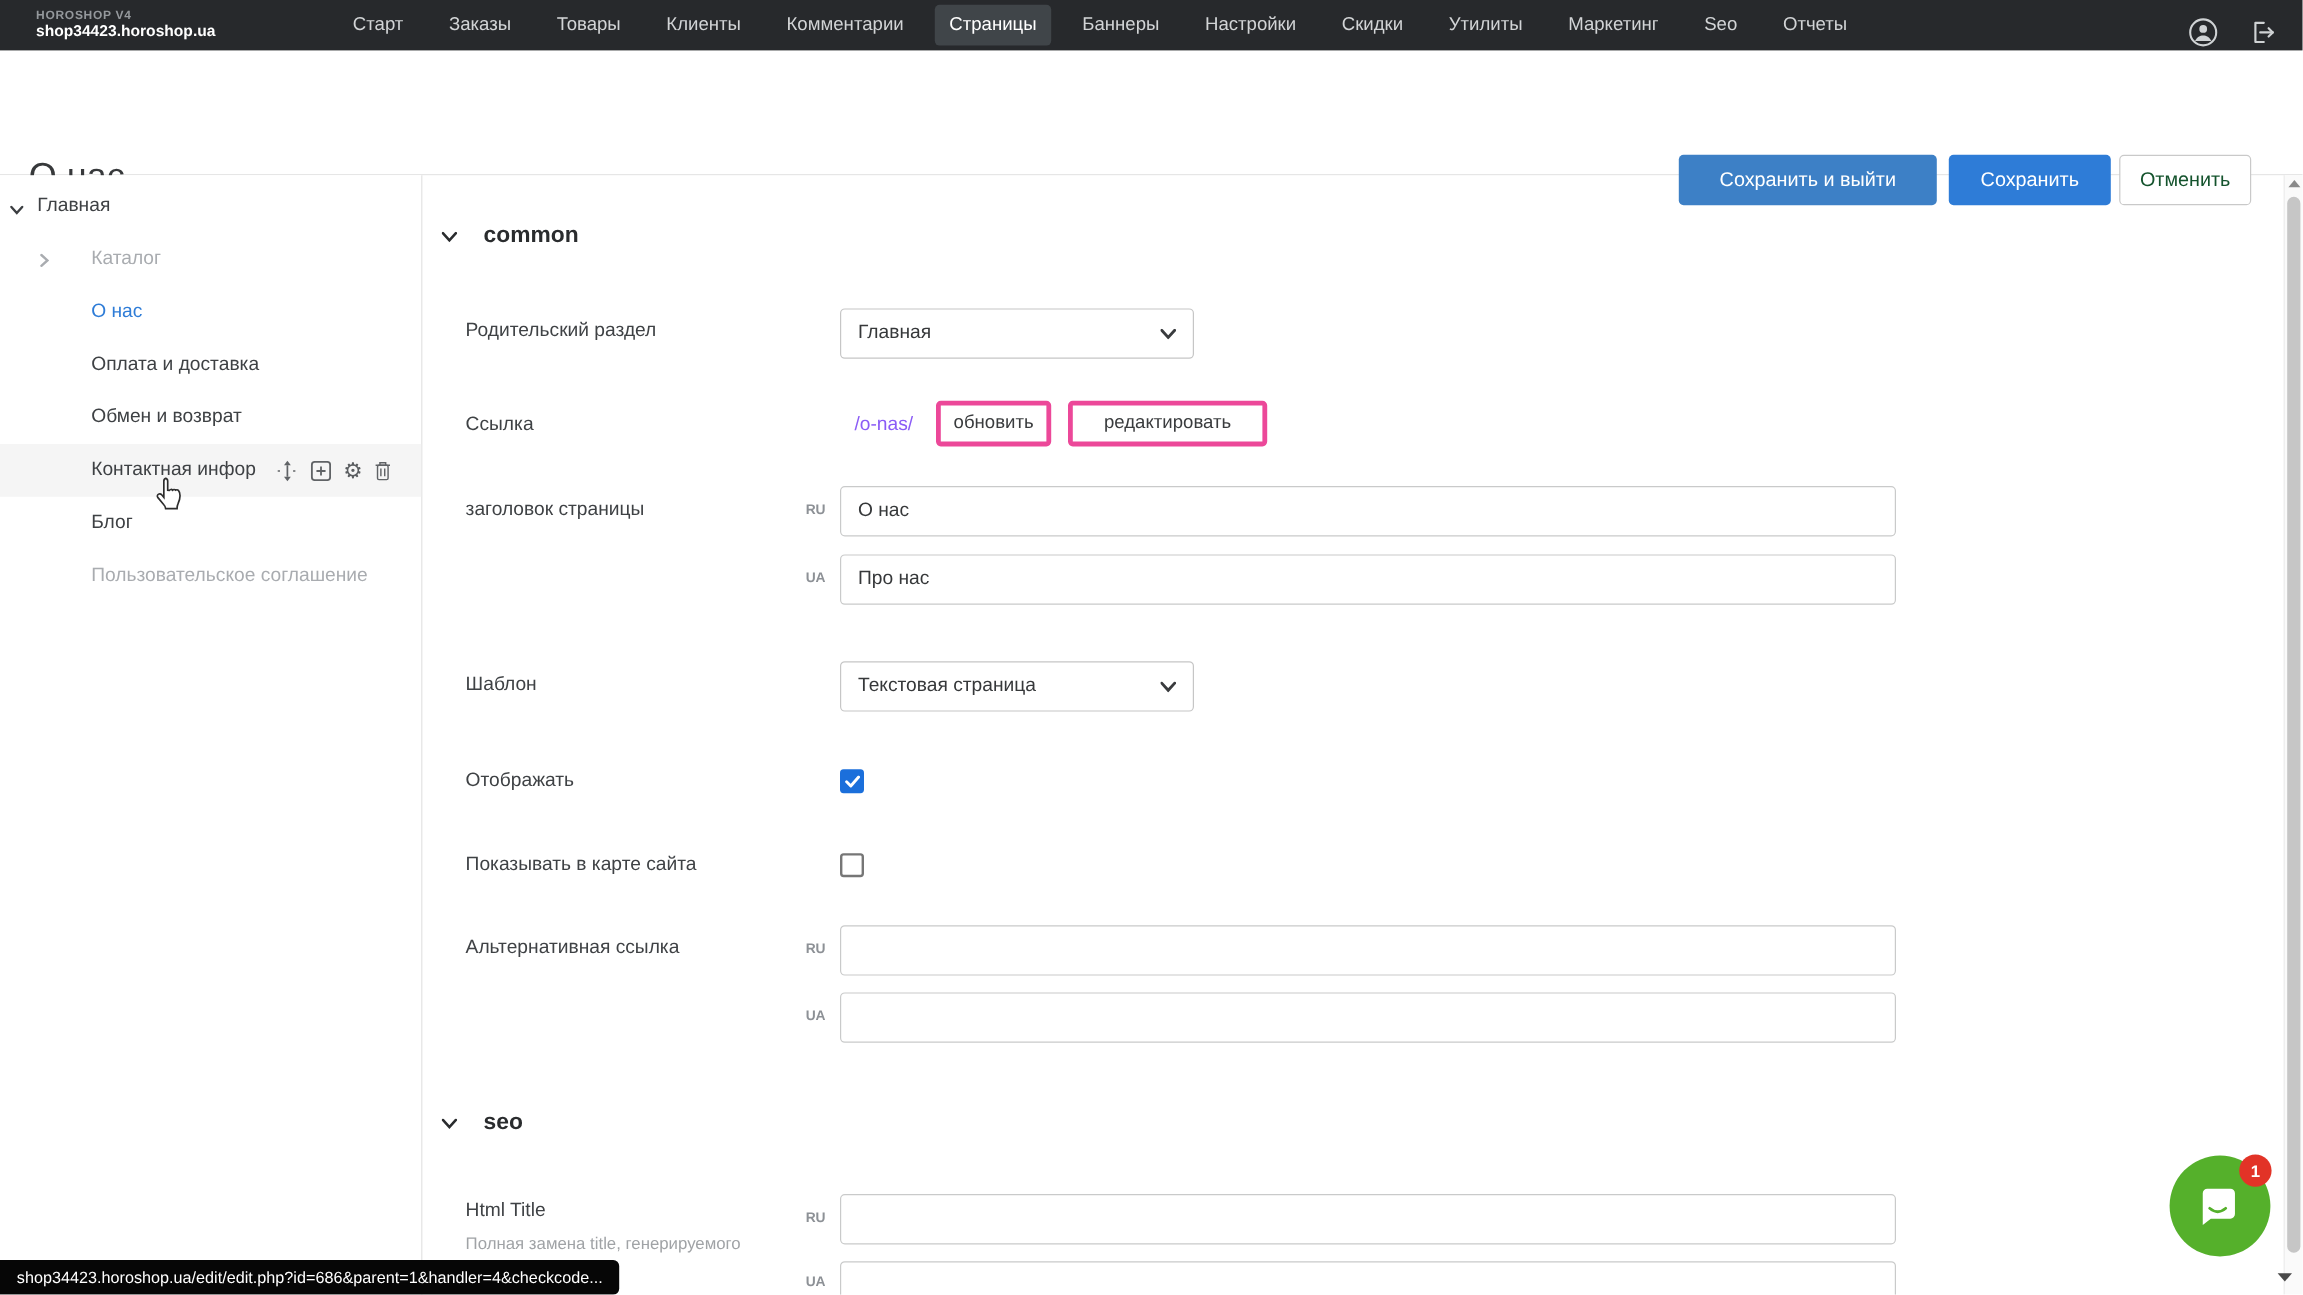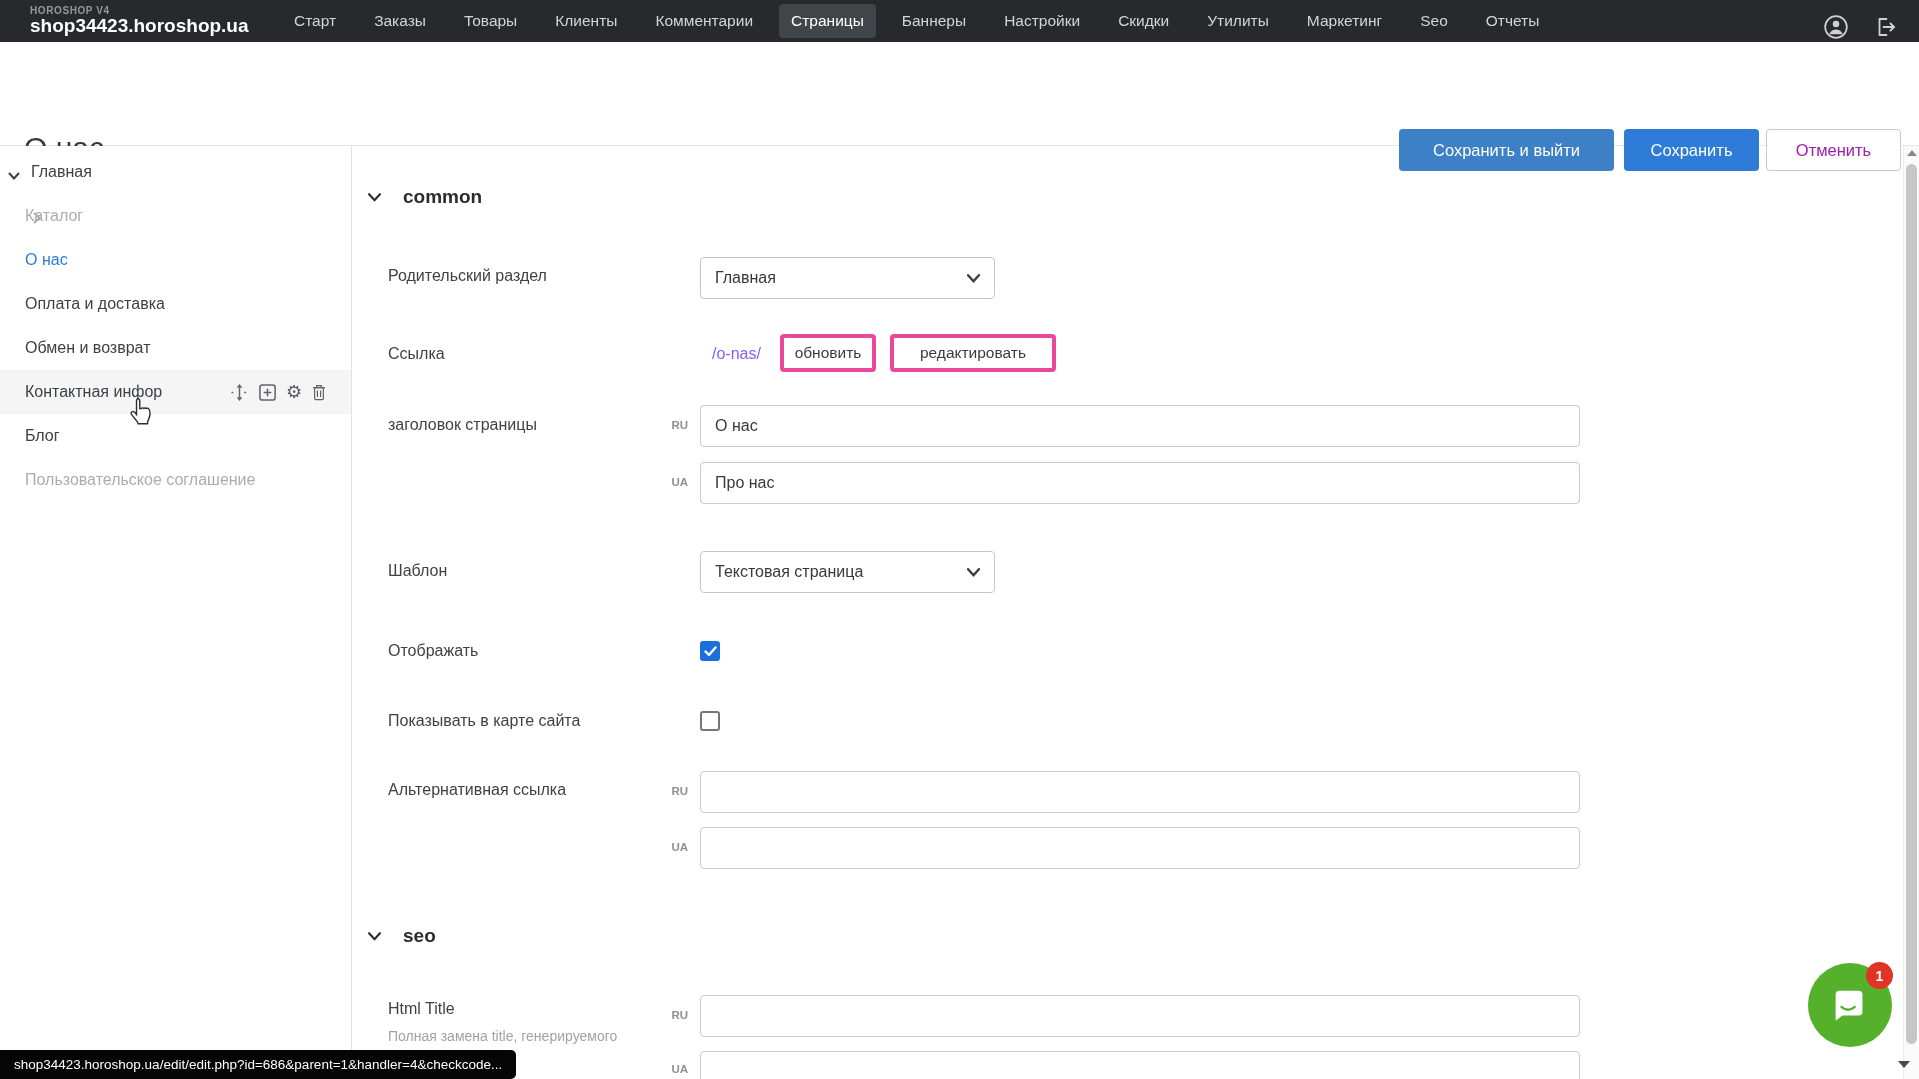--- a/index.html
+++ b/index.html
@@ -5,37 +5,37 @@
   * { margin:0; padding:0; box-sizing:border-box; }
   html,body { background:#ffffff; }
   .screen {
     position:relative; width:1919px; height:1079px; overflow:hidden; background:#fff;
     font-family:"Liberation Sans","DejaVu Sans",sans-serif; color:#3e4144;
   }
   
   .topbar { position:absolute; top:0; left:0; right:0; height:42px; background:#27292c; display:flex; align-items:center; }
   .logo { margin-left:30px; width:252px; line-height:1.1; }
   .logo-small { font-size:10px; font-weight:bold; color:#94989c; letter-spacing:.6px; }
-  .logo-main  { font-size:19px; font-weight:bold; color:#ffffff; }
+  .logo-main  { font-size:13px; font-weight:bold; color:#ffffff; }
   .menu { display:flex; align-items:center; gap:14px; }
   .mi { color:#d2d4d6; font-size:15.5px; padding:8px 12px; border-radius:4px; cursor:pointer; white-space:nowrap; }
   .mi.active { background:#404549; color:#ffffff; }
   .topbar-icons { position:absolute; right:22px; top:0; height:53px; display:flex; align-items:center; gap:24px; }
   
   .page-header { position:absolute; top:53px; left:0; right:0; height:93px; background:#fff; border-bottom:1px solid #e6e6e6; }
   .page-title { position:absolute; left:24px; top:78px; font-size:30px; font-weight:normal; color:#37393b; }
   .btn { position:absolute; top:76px; height:42px; border-radius:4px; font-size:16.5px; display:flex; align-items:center; justify-content:center; cursor:pointer; font-family:inherit; border:none; }
   .btn.blue1 { left:1399px; width:215px; background:#3d80c6; color:#fff; }
   .btn.blue2 { left:1624px; width:135px; background:#2e7cd7; color:#fff; }
-  .btn.white { left:1766px; width:135px; background:#fff; color:#a21caf; border:1px solid #c9c9c9; }
+  .btn.white { left:1766px; width:110px; background:#fff; color:#14532d; border:1px solid #c9c9c9; }
   
   .sidebar { position:absolute; left:0; top:146px; width:352px; bottom:0; border-right:1px solid #e3e3e3; background:#fff; }
   .side-row { position:absolute; left:0; width:351px; height:44px; display:flex; align-items:center; font-size:16px; cursor:pointer; }
   .side-row.lvl0 { padding-left:31px; }
-  .side-row.lvl1 { padding-left:25px; }
+  .side-row.lvl1 { padding-left:76px; }
   .side-row.muted { color:#a9acb0; }
   .side-row.selected { color:#2e7cd7; }
   .side-row.hovered { background:#f5f5f5; }
   .side-chev { position:absolute; left:8px; top:17px; }
   .side-chev.child { left:33px; top:16px; }
   .row-icons { position:absolute; left:230px; top:0; height:44px; display:flex; align-items:center; gap:9px; }
   .row-icons .ic { display:flex; align-items:center; cursor:pointer; }
   .gear-glyph { font-size:18px; color:#5a5d60; line-height:1; }
   .hand-cursor { position:absolute; left:127px; top:27px; z-index:5; }
   

